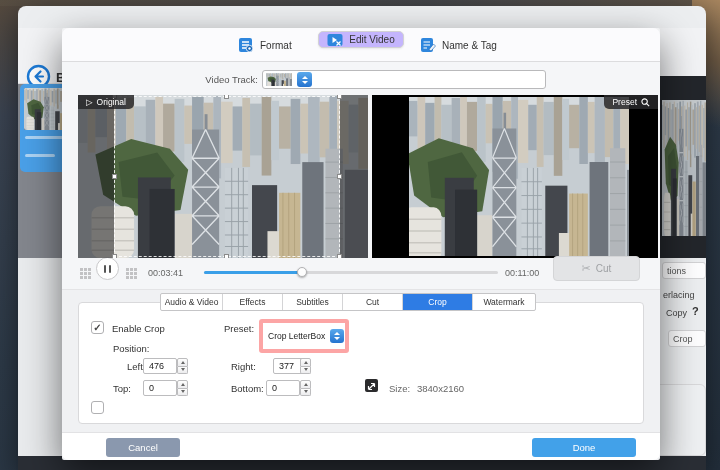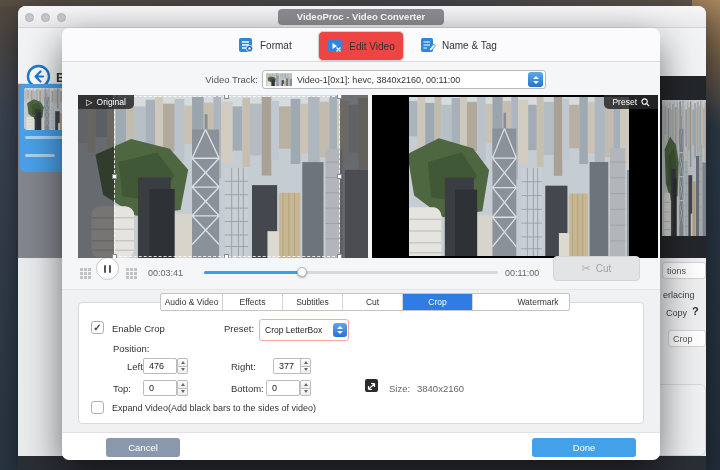--- a/index.html
+++ b/index.html
@@ -44,26 +44,26 @@
   .txt-help { position:absolute; left:674px; top:299px; font-size:11px; font-weight:bold; color:#333; }
   .chip-open { left:650px; top:324px; width:38px; height:17px; }
   .run-card { position:absolute; left:636px; top:378px; width:52px; height:72px; background:#eef0f2; border:1px solid #d8d8da; border-radius:6px; }
   .run-btn { position:absolute; left:640px; top:388px; width:52px; height:52px; border-radius:50%;
     background:radial-gradient(circle at 50% 28%, #9bd4f8 0%, #4da3ec 45%, #1f6fc8 85%, #155a9e 100%);
     border:2px solid #e8eef4; box-shadow:0 2px 5px rgba(0,0,0,.4);
     color:#fff; font-size:11.5px; font-weight:bold; text-align:center; line-height:56px; letter-spacing:.5px; }
 
   
   .dialog { position:absolute; left:62px; top:28px; width:598px; height:432px; background:#f0f1f3;
-    border-radius:11px; box-shadow:0 14px 38px rgba(0,0,0,.55); z-index:10; }
+    border-radius:2px; box-shadow:0 14px 38px rgba(0,0,0,.55); z-index:10; }
   .tabbar { position:absolute; left:0; top:0; right:0; height:34px; background:#fbfbfd;
     border-bottom:1px solid #dcdcde; border-radius:7px 7px 0 0; }
   .tab { position:absolute; display:flex; align-items:center; gap:6px; font-size:10px; color:#333; }
   .tab-format { left:176px; top:9px; }
-  .tab-edit { left:256px; top:3px; width:86px; height:30px; background:#ef4444; border:1px solid #d2d2d4;
+  .tab-edit { left:256px; top:3px; width:86px; height:17px; background:#c4b5fd; border:1px solid #d2d2d4;
     border-radius:5px; justify-content:center; box-shadow:0 1px 2px rgba(0,0,0,.08); }
   .tab-name { left:358px; top:9px; }
 
   .upper { position:absolute; left:0; top:34px; right:0; height:228px; background:#f5f6f8; border-bottom:1px solid #e4e4e6; }
 
   .vt-label { position:absolute; left:96px; top:46px; width:100px; text-align:right; font-size:9.5px; color:#555; }
   .vt-select { position:absolute; left:200px; top:42px; width:284px; height:19px; background:#fff;
     border:1px solid #b9b9bb; border-radius:3px; display:flex; align-items:center; }
   .vt-thumb { width:26px; height:13px; margin:0 5px 0 3px; overflow:hidden; background:#222; flex:none; }
   .vt-text { font-size:9px; color:#333; flex:1; white-space:nowrap; overflow:hidden; }
@@ -102,63 +102,57 @@
   .slider-handle { position:absolute; left:calc(33.5% - 5px); top:-4px; width:10px; height:10px;
     background:#fdfdfd; border:1px solid #b2b2b4; border-radius:50%; box-shadow:0 1px 2px rgba(0,0,0,.3); }
   .cut-btn { position:absolute; left:491px; top:228px; width:87px; height:25px; background:#e3e4e6;
     border:1px solid #d4d5d7; border-radius:4px; color:#9fa1a4; font-size:10px;
     display:flex; align-items:center; justify-content:center; gap:5px; }
   .cut-ico { font-size:11px; color:#aeb0b3; }
 
   .seg { position:absolute; left:98px; top:265px; height:18px; display:flex; background:#fff;
     border:1px solid #c5c5c7; border-radius:2px; overflow:hidden; z-index:6; }
   .seg-item { text-align:center; line-height:16px; font-size:8.5px; color:#333; border-right:1px solid #d4d4d6; }
-  .seg-item:last-child { border-right:none;margin-left:34px; }
+  .seg-item:last-child { border-right:none; }
   .seg-active { background:#2e7ce4; color:#fff; }
 
   .panel { position:absolute; left:16px; top:274px; width:566px; height:122px; background:#fff;
     border:1px solid #d9d9db; border-radius:4px; }
   .plabel { position:absolute; font-size:9.5px; color:#333; }
   .checkbox { position:absolute; width:13px; height:13px; background:#fff; border:1px solid #b0b0b2;
     border-radius:3px; font-size:10px; line-height:11px; text-align:center; color:#444; font-weight:bold; }
   .num-input { position:absolute; width:34px; height:16px; border:1px solid #bcbcbe; border-radius:2px;
     font-size:9px; padding-left:5px; color:#222; background:#fff; font-family:"Liberation Sans",sans-serif; }
   .num-stepper { position:absolute; width:11px; height:16px; display:flex; flex-direction:column; }
   .ns-cell { flex:1; background:linear-gradient(#fdfdfd,#ececee); border:1px solid #bcbcbe;
     display:flex; align-items:center; justify-content:center; }
   .ns-cell:first-child { border-radius:2px 2px 0 0; }
   .ns-cell:last-child { border-radius:0 0 2px 2px; border-top:none; }
   .tg-up { width:0; height:0; border-left:2.5px solid transparent; border-right:2.5px solid transparent; border-bottom:3px solid #666; }
   .tg-dn { width:0; height:0; border-left:2.5px solid transparent; border-right:2.5px solid transparent; border-top:3px solid #666; }
-  .preset-select { position:absolute; left:180px; top:16px; width:90px; height:22px; background:#fff;
-    border:1px solid #fca5a5; border-radius:3px; display:flex; align-items:center; }
+  .preset-select { position:absolute; left:180px; top:16px; width:90px; height:34px; background:#fff;
+    border:4px solid #fca5a5; border-radius:3px; display:flex; align-items:center; }
   .preset-text { flex:1; font-size:8.5px; color:#222; padding-left:5px; white-space:nowrap; }
   .expand-icon { position:absolute; left:286px; top:76px; width:13px; height:13px; background:#2b2b2d; border-radius:2px; }
 
   .footer { position:absolute; left:0; right:0; bottom:0; height:28px; background:#fff;
     border-top:1px solid #e2e2e4; border-radius:0 0 7px 7px; }
   .btn { position:absolute; top:5px; height:19px; border:none; border-radius:3px; color:#fff;
     font-size:9.5px; text-align:center; line-height:19px; font-family:"Liberation Sans",sans-serif; }
   .btn-cancel { left:44px; width:74px; background:#8a98ae; }
   .btn-done { left:470px; width:104px; background:#42a1e9; }
 </style>
 </head>
 <body>
 
 <div class="stage">
   <div class="topband"></div>
   <div class="mountain"></div>
 
   <div class="main-window">
-    <div class="titlebar">
-      <span class="dot" style="left:7px"></span>
-      <span class="dot" style="left:23px"></span>
-      <span class="dot" style="left:39px"></span>
-      <div class="title-pill">VideoProc - Video Converter</div>
-    </div>
     <div class="toolbar-band">
       <div class="back-btn">
         <svg width="25" height="25" viewBox="0 0 25 25">
           <circle cx="12.5" cy="12.5" r="10.5" fill="#fff" stroke="#1c7ad6" stroke-width="2.4"></circle>
           <path d="M14.5 7.5 L9.5 12.5 L14.5 17.5 M9.5 12.5 H17" stroke="#1c7ad6" stroke-width="2.2" fill="none" stroke-linecap="round" stroke-linejoin="round"></path>
         </svg>
       </div>
       <span class="back-label">B</span>
     </div>
 
@@ -390,21 +384,20 @@
     <rect x="180" y="94" width="26" height="76" fill="#44474d"></rect>
     <rect x="196" y="142" width="30" height="28" fill="#dcd9d1"></rect>
     <rect x="208" y="102" width="22" height="68" fill="#c6b692"></rect>
     <path d="M212 102 V170 M218 102 V170 M224 102 V170" stroke="#b3a27e" stroke-width="1"></path>
     <rect x="232" y="70" width="22" height="100" fill="#6e747c"></rect>
     <rect x="256" y="56" width="18" height="114" fill="#b2b6ba"></rect>
     <path d="M256 70 H274 M256 86 H274 M256 102 H274 M256 118 H274 M256 134 H274 M256 150 H274" stroke="#9da2a6" stroke-width="1"></path>
     <rect x="276" y="78" width="24" height="92" fill="#878d94"></rect>
   </svg>
 </div>
-      <span class="vt-text">Video-1[0x1]: hevc, 3840x2160, 00:11:00</span>
       <span class="stepper-blue">
         <span class="tw-up"></span>
         <span class="tw-dn"></span>
       </span>
     </div>
 
     <div class="preview preview-left">
       <div class="city-slot" style="position:absolute;inset:0">
   <svg viewBox="0 0 300 170" preserveAspectRatio="none" style="width: 100%; height: 100%; display: block;">
     <rect width="300" height="170" fill="#c6cdd2"></rect>
@@ -661,21 +654,20 @@
 
       <span class="expand-icon">
         <svg width="13" height="13" viewBox="0 0 13 13">
           <path d="M3.5 9.5 L9.5 3.5 M3.5 9.5 L3.5 6 M3.5 9.5 L7 9.5 M9.5 3.5 L6 3.5 M9.5 3.5 L9.5 7" stroke="#fff" stroke-width="1.2" fill="none"></path>
         </svg>
       </span>
       <span class="plabel" style="left:310px;top:80px;color:#666">Size:</span>
       <span class="plabel" style="left:338px;top:80px;color:#666">3840x2160</span>
 
       <span class="checkbox" style="left:12px;top:98px"></span>
-      <span class="plabel" style="left:33px;top:100px;font-size:9px">Expand Video(Add black bars to the sides of video)</span>
     </div>
 
     <div class="footer">
       <button class="btn btn-cancel">Cancel</button>
       <button class="btn btn-done">Done</button>
     </div>
   </div>
 </div>
 
 </body></html>

